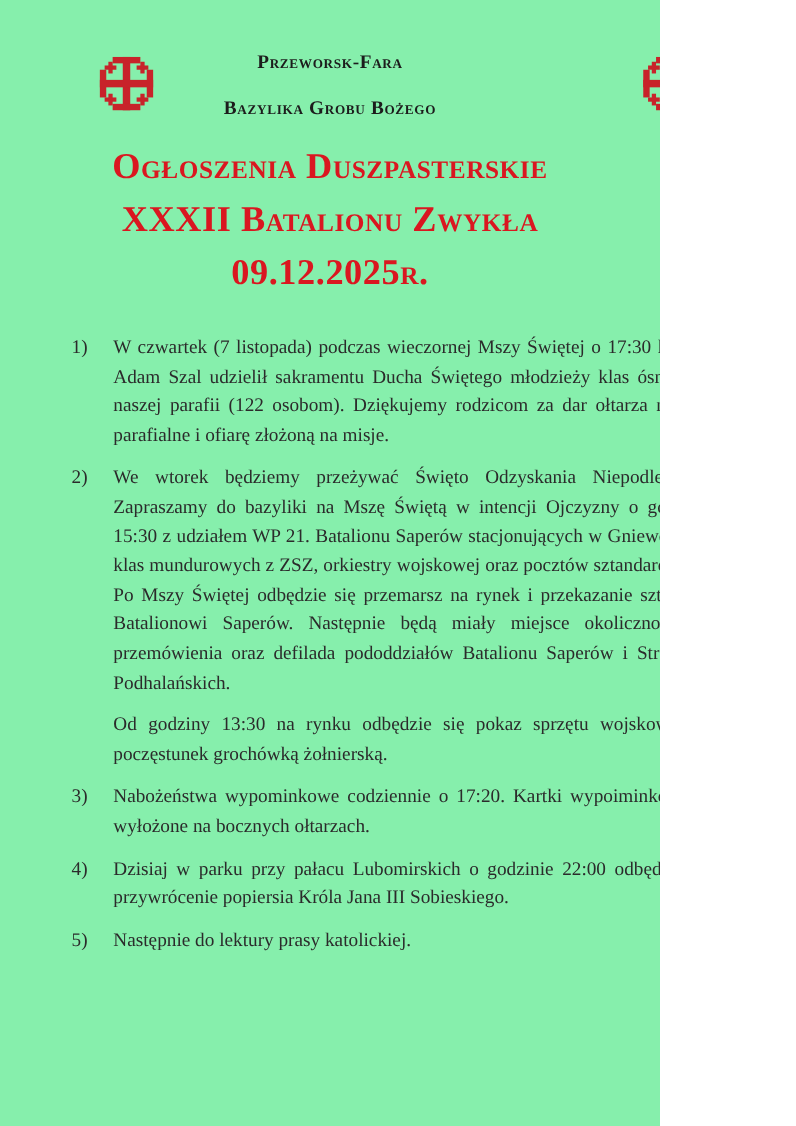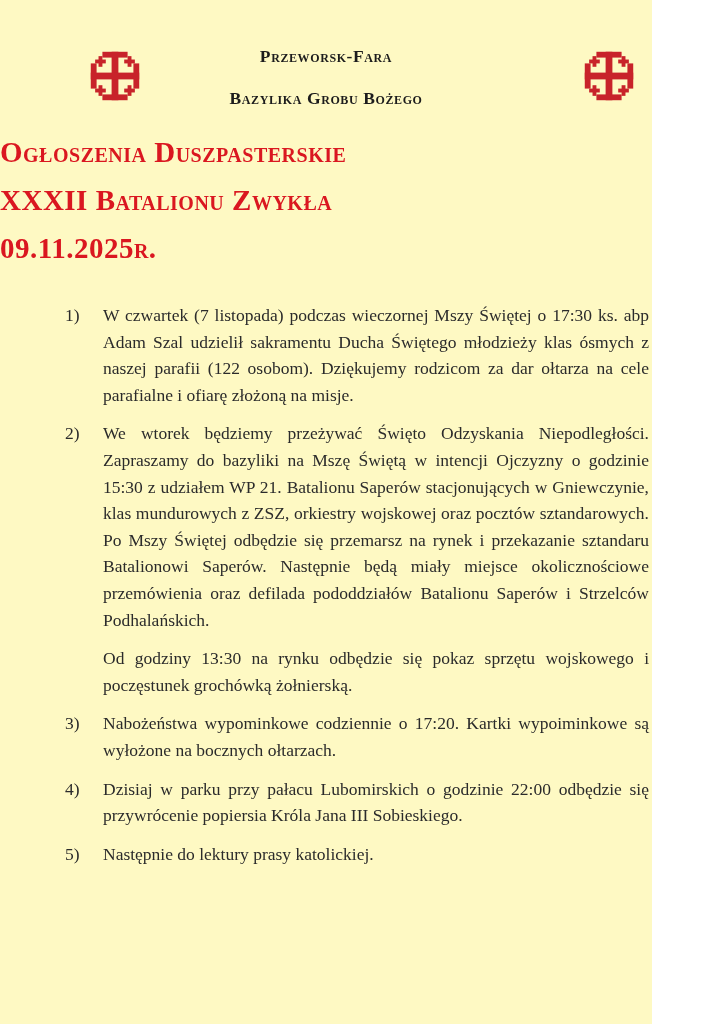--- a/index.html
+++ b/index.html
@@ -2,23 +2,23 @@
 <html lang="pl"><head>
 <meta charset="utf-8">
 <style>
   html, body {
     margin: 0;
     padding: 0;
     background: #ffffff;
   }
   .page {
     position: relative;
-    width: 652px;
+    width: 600px;
     height: 1024px;
-    background: #fef9c3;
+    background: #86efac;
     font-family: "Liberation Serif", "DejaVu Serif", serif;
     color: #2b2b2b;
     overflow: hidden;
   }
   .cross {
     position: absolute;
     top: 44px;
     width: 62px;
     height: 64px;
   }
@@ -37,24 +37,24 @@
     letter-spacing: 0.6px;
     color: #1c1c1c;
   }
   .doc-header .header-line-1 { margin-bottom: 21px; }
 
   .doc-title {
     position: absolute;
     top: 128px;
     left: 0;
     width: 100%;
-    text-align: left;
+    text-align: center;
     font-weight: bold;
     font-variant: small-caps;
-    font-size: 29px;
+    font-size: 33px;
     line-height: 48px;
     letter-spacing: 0.5px;
   }
 
   .announcements {
     position: absolute;
     top: 290px;
     left: 65px;
     width: 596px;
     margin: 0;
@@ -122,21 +122,21 @@
   </svg>
 
   <div class="doc-header">
     <div class="header-line-1">Przeworsk-Fara</div>
     <div class="header-line-2">Bazylika Grobu Bożego</div>
   </div>
 
   <div class="doc-title" style="color: rgb(218, 23, 32);">
     <div>Ogłoszenia Duszpasterskie</div>
     <div>XXXII Batalionu Zwykła</div>
-    <div>09.11.2025r.</div>
+    <div>09.12.2025r.</div>
   </div>
 
   <ol class="announcements" id="announcements-list">
       <li class="announcement">
         <span class="num">1)</span>
         <p>W czwartek (7 listopada) podczas wieczornej Mszy Świętej o 17:30 ks. abp Adam Szal udzielił sakramentu Ducha Świętego młodzieży klas ósmych z naszej parafii (122 osobom). Dziękujemy rodzicom za dar ołtarza na cele parafialne i ofiarę złożoną na misje.</p>
       </li>
       <li class="announcement">
         <span class="num">2)</span>
         <p>We wtorek będziemy przeżywać Święto Odzyskania Niepodległości. Zapraszamy do bazyliki na Mszę Świętą w intencji Ojczyzny o godzinie 15:30 z udziałem WP 21. Batalionu Saperów stacjonujących w Gniewczynie, klas mundurowych z ZSZ, orkiestry wojskowej oraz pocztów sztandarowych. Po Mszy Świętej odbędzie się przemarsz na rynek i przekazanie sztandaru Batalionowi Saperów. Następnie będą miały miejsce okolicznościowe przemówienia oraz defilada pododdziałów Batalionu Saperów i Strzelców Podhalańskich.</p>

